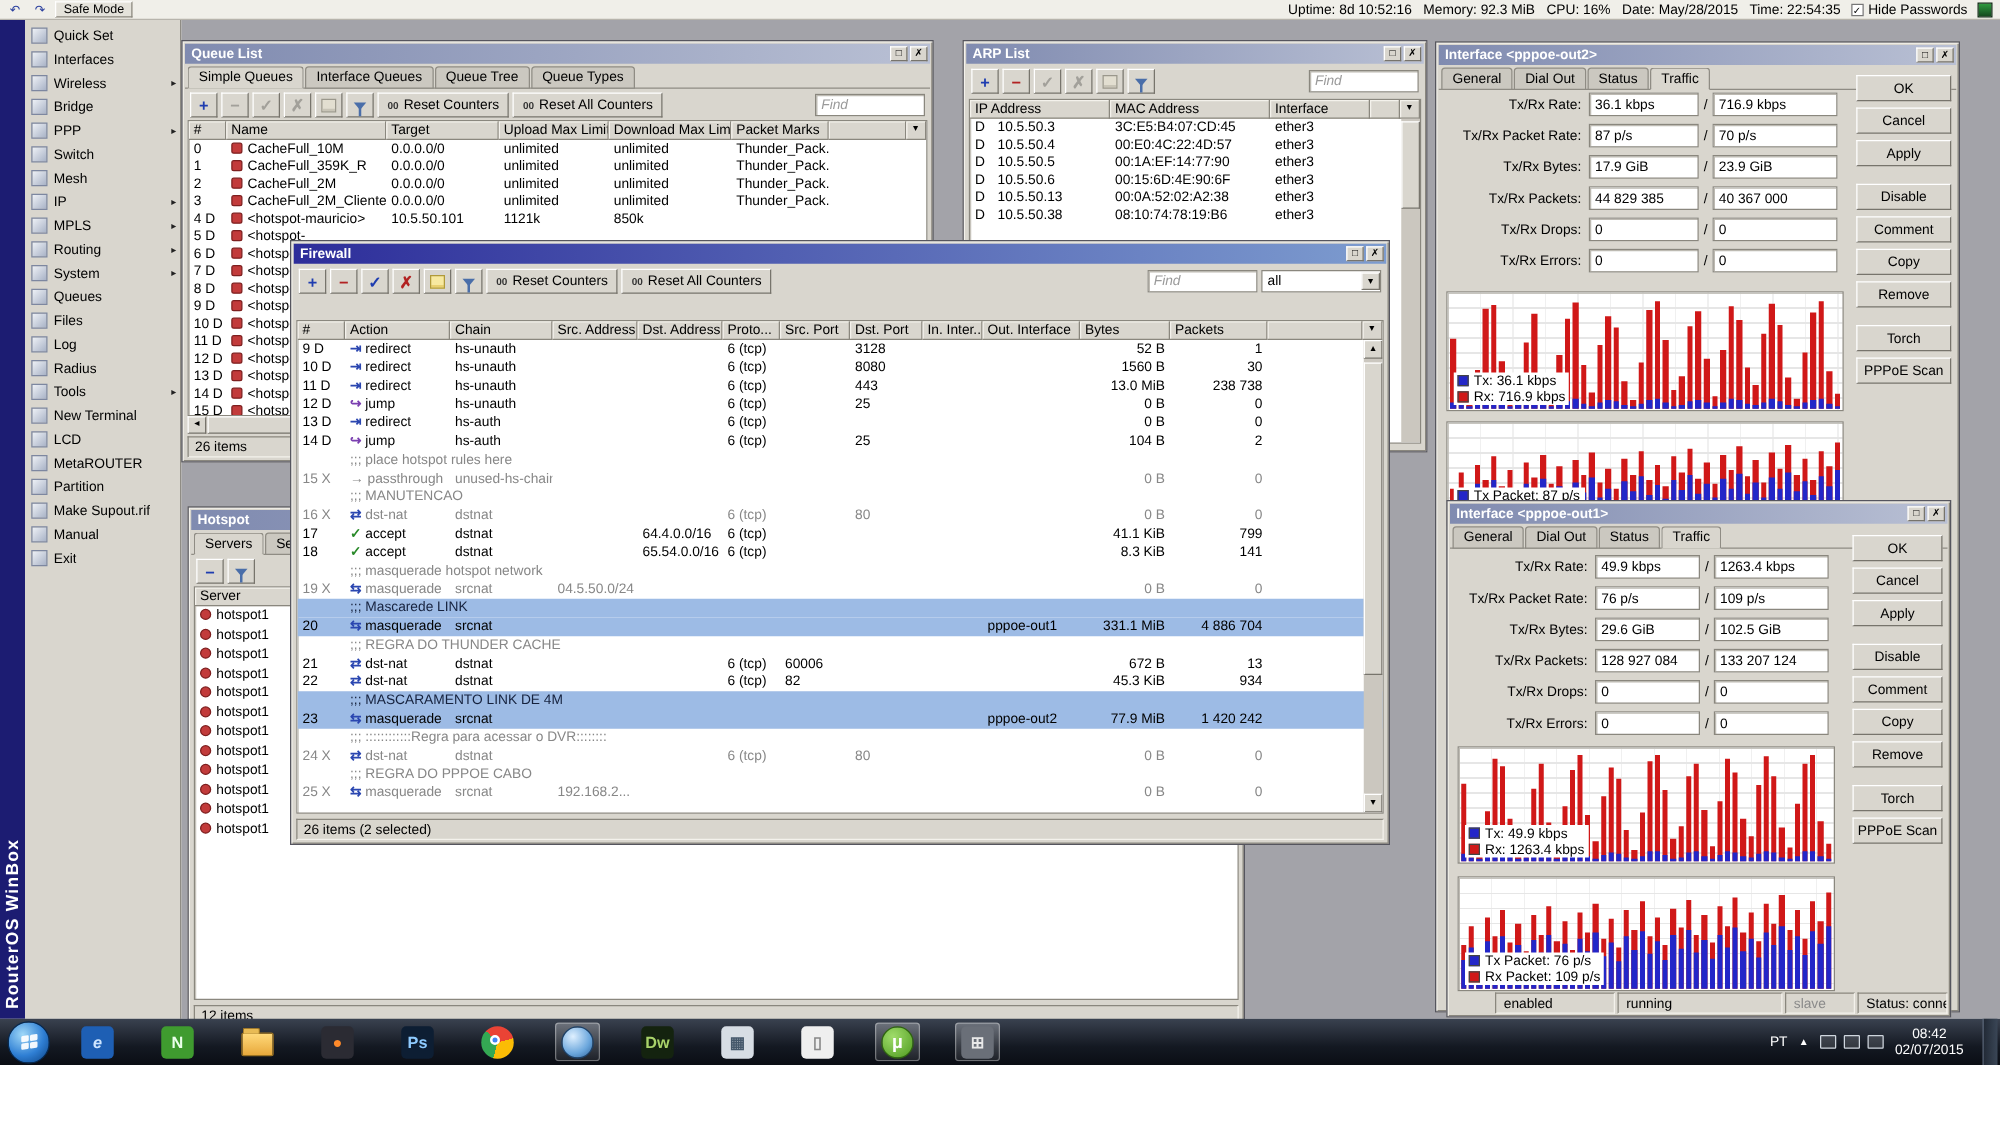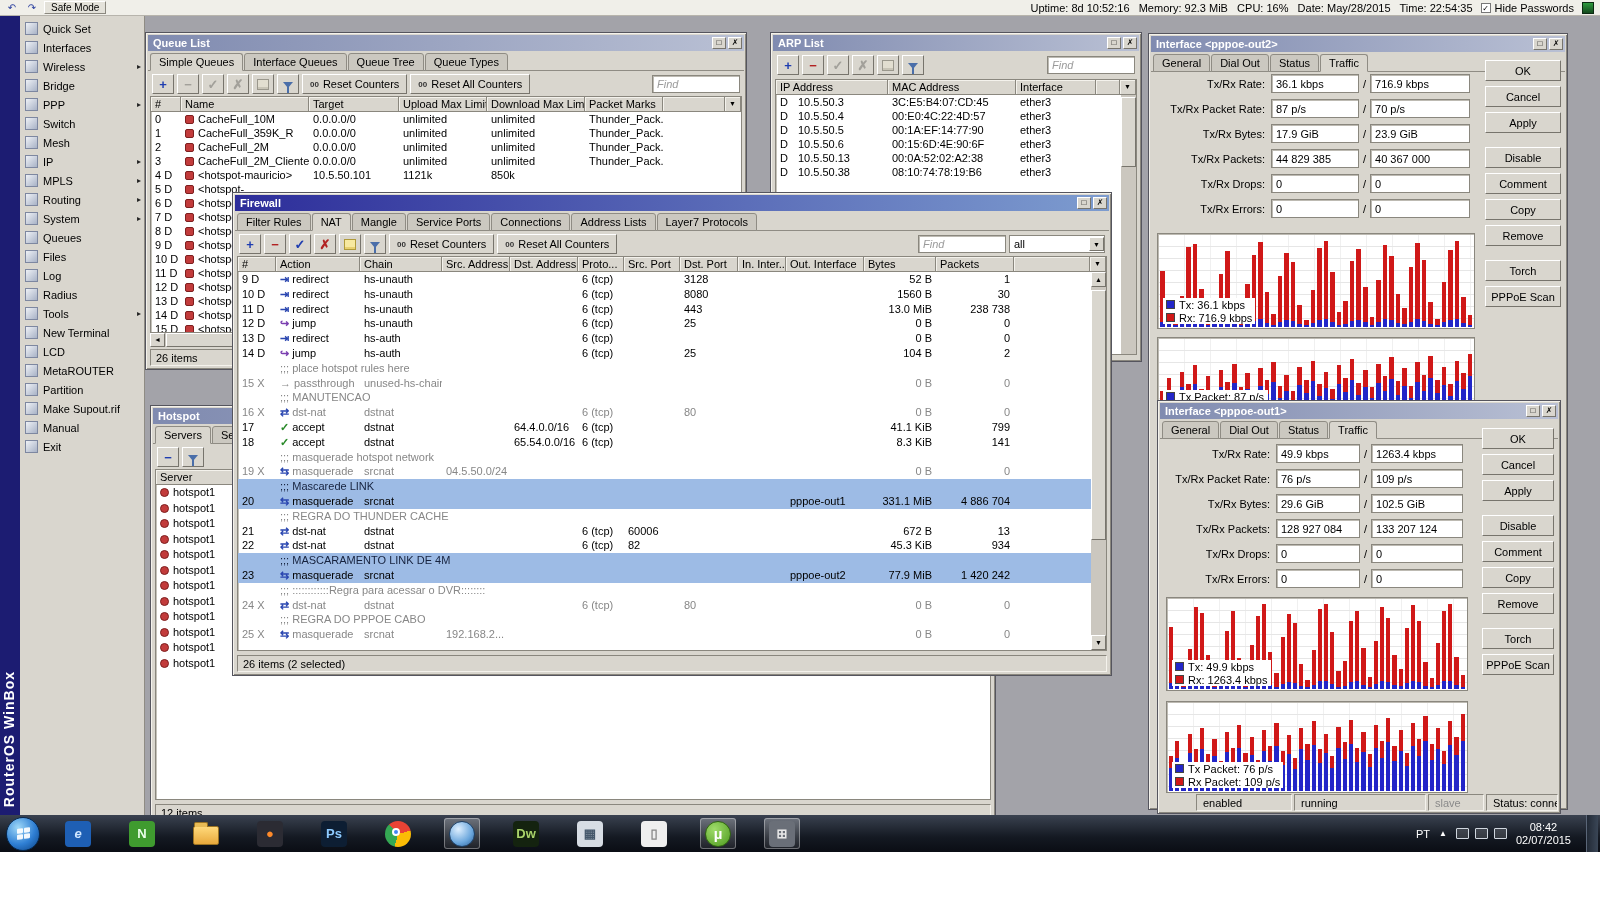--- a/index.html
+++ b/index.html
@@ -597,29 +597,20 @@
 </div>
 
 <div class="win" id="win-fw" style="left:232px;top:192px;width:880px;height:484px;z-index:20;">
   <div class="tbar act">
     <span class="ttext">Firewall</span>
     <span class="tbtns">
       <span class="tb">□</span>
       <span class="tb">✗</span>
     </span>
   </div>
-  <div class="tabs" id="fw-tabs">
-      <span class="tab">Filter Rules</span>
-      <span class="tab active">NAT</span>
-      <span class="tab">Mangle</span>
-      <span class="tab">Service Ports</span>
-      <span class="tab">Connections</span>
-      <span class="tab">Address Lists</span>
-      <span class="tab">Layer7 Protocols</span>
-    </div>
   <div class="toolrow">
     <span class="irow" id="fw-icons">
         <span class="ibtn">
           <span style="color: rgb(31, 61, 176);">+</span>
         </span>
         <span class="ibtn">
           <span style="color: rgb(178, 34, 34);">−</span>
         </span>
         <span class="ibtn">
           <span style="color: rgb(31, 61, 176);">✓</span>

